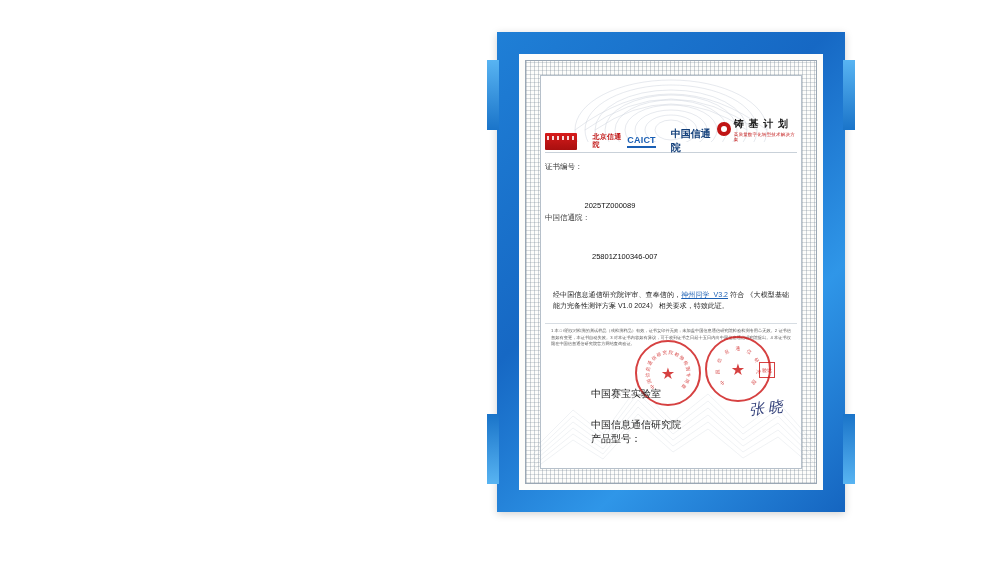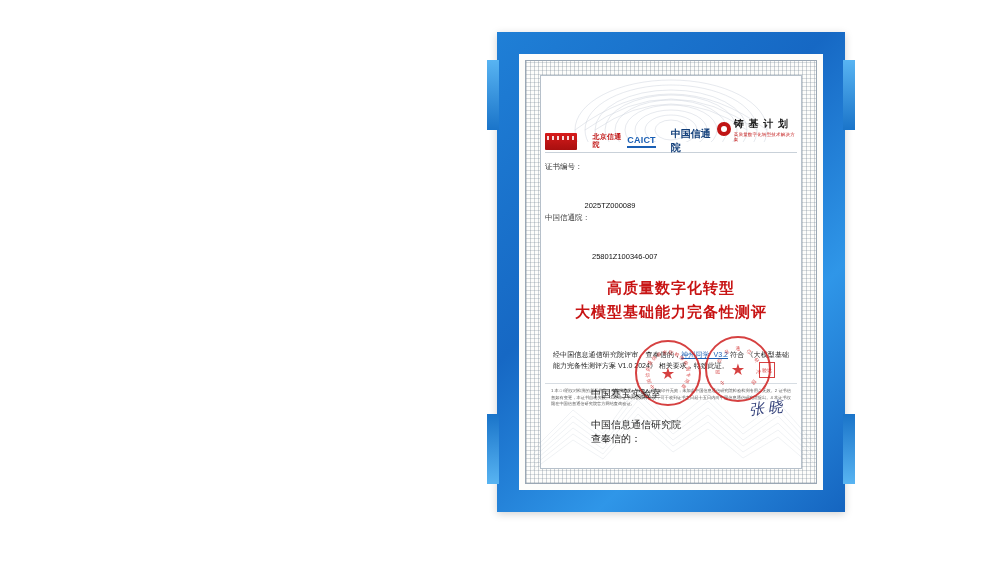--- a/index.html
+++ b/index.html
@@ -380,24 +380,20 @@
           <div class="row">
             <span class="lbl">证书编号：</span>
             <span class="val">2025TZ000089</span>
           </div>
           <div class="row">
             <span class="lbl">中国信通院：</span>
             <span class="val">25801Z100346-007</span>
           </div>
         </div>
 
-        <div class="titles">
-          <div class="title-main">高质量数字化转型</div>
-          <div class="title-sub">大模型基础能力完备性测评</div>
-        </div>
 
 
         <div class="statement">
           <span>经中国信息通信研究院评审、查奉信的，</span><span class="link">神州问学_V3.2</span><span> 符合 《大模型基础能力完备性测评方案 V1.0 2024》 相关要求，特致此证。</span>
         </div>
 
         <div class="footnote">1  本ং明仅对检测的测试样品（或检测样品）有效，证书复印件无效；未加盖中国信息通信研究院检验检测专用章无效。2  证书信息如有变更，本证书自动失效。3  对本证书内容如有异议，可于收到证书之日起十五日内向中国信息通信研究院提出。4  本证书仅限在中国信息通信研究院官方网站查询验证。</div>
 
         <div class="seal seal-left">
           <div class="seal-star">★</div>
@@ -432,20 +428,20 @@
               <span style="transform: rotate(1.13883rad) translate(-50%, 0px) translateY(-23px);">研</span>
               <span style="transform: rotate(1.70824rad) translate(-50%, 0px) translateY(-23px);">究</span>
               <span style="transform: rotate(2.27765rad) translate(-50%, 0px) translateY(-23px);">院</span>
             </div>
         </div>
         <div class="seal-sq">验讫</div>
 
         <div class="sign-block">
           <div>中国赛宝实验室</div>
           <div class="org-line">中国信息通信研究院</div>
-          <div>查奉信的：</div>
+          <div>产品型号：</div>
         </div>
         <div class="signature">张 晓</div>
 
       </div>
     </div>
   </div>
 </div>
 
 </body></html>

